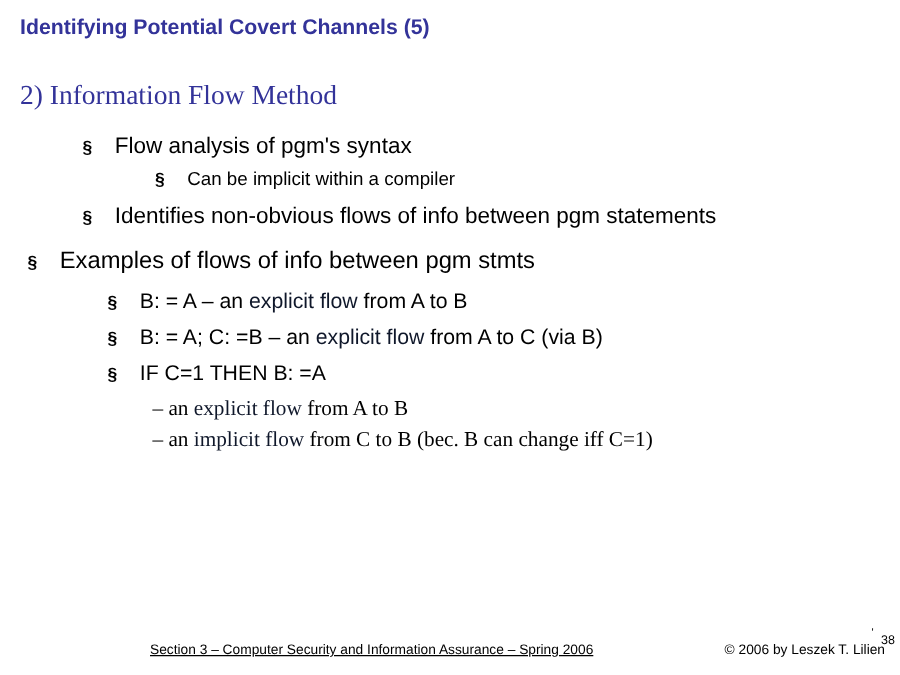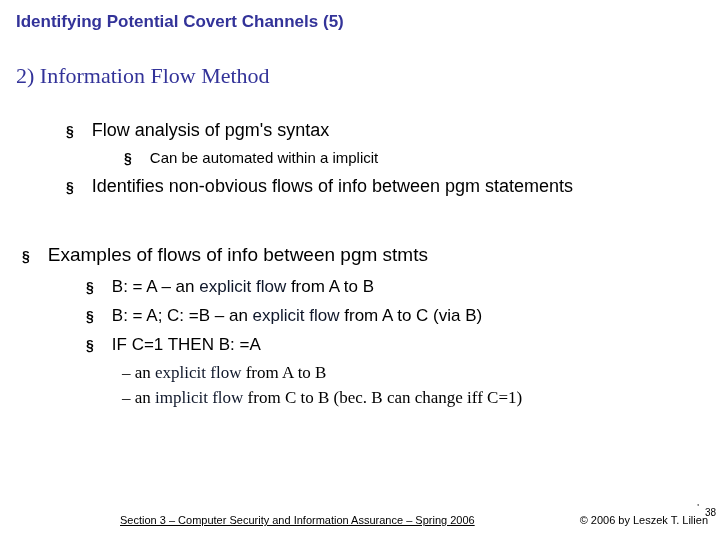--- a/index.html
+++ b/index.html
@@ -18,21 +18,21 @@
     .title {
       color: #333399;
       font-size: 17px;
       font-weight: bold;
       margin-bottom: 31px;
     }
     .heading {
       color: #333399;
       font-size: 22px;
       font-weight: normal;
-      margin-bottom: 30px;
+      margin-bottom: 16px;
       font-family: Georgia, 'Times New Roman', serif;
     }
     .row {
       display: flex;
       align-items: baseline;
       margin-bottom: 6px;
     }
     .bullet {
       color: #000;
       font-size: 14px;
@@ -56,21 +56,20 @@
       color: #000;
     }
     .lv0 {
       padding-left: 6px;
       margin-top: 12px;
       margin-bottom: 8px;
     }
     .lv0 .text {
       font-size: 19px;
       color: #000;
-      margin-top: 32px;
     }
     .lv3 {
       padding-left: 70px;
     }
     .lv3 .text {
       font-size: 17px;
       color: #000;
     }
     .lv4 {
       padding-left: 106px;
@@ -132,21 +131,21 @@
 
 <div class="heading">2) Information Flow Method</div>
 
 <div class="row lv1">
   <span class="bullet bullet-sq">§</span>
   <span class="text">Flow analysis of pgm's syntax</span>
 </div>
 
 <div class="row lv2">
   <span class="bullet bullet-sq">§</span>
-  <span class="text">Can be automated within a implicit</span>
+  <span class="text">Can be implicit within a compiler</span>
 </div>
 
 <div class="row lv1">
   <span class="bullet bullet-sq">§</span>
   <span class="text">Identifies non-obvious flows of info between pgm statements</span>
 </div>
 
 <div class="row lv0">
   <span class="bullet bullet-sq">§</span>
   <span class="text">Examples of flows of info between pgm stmts</span>

